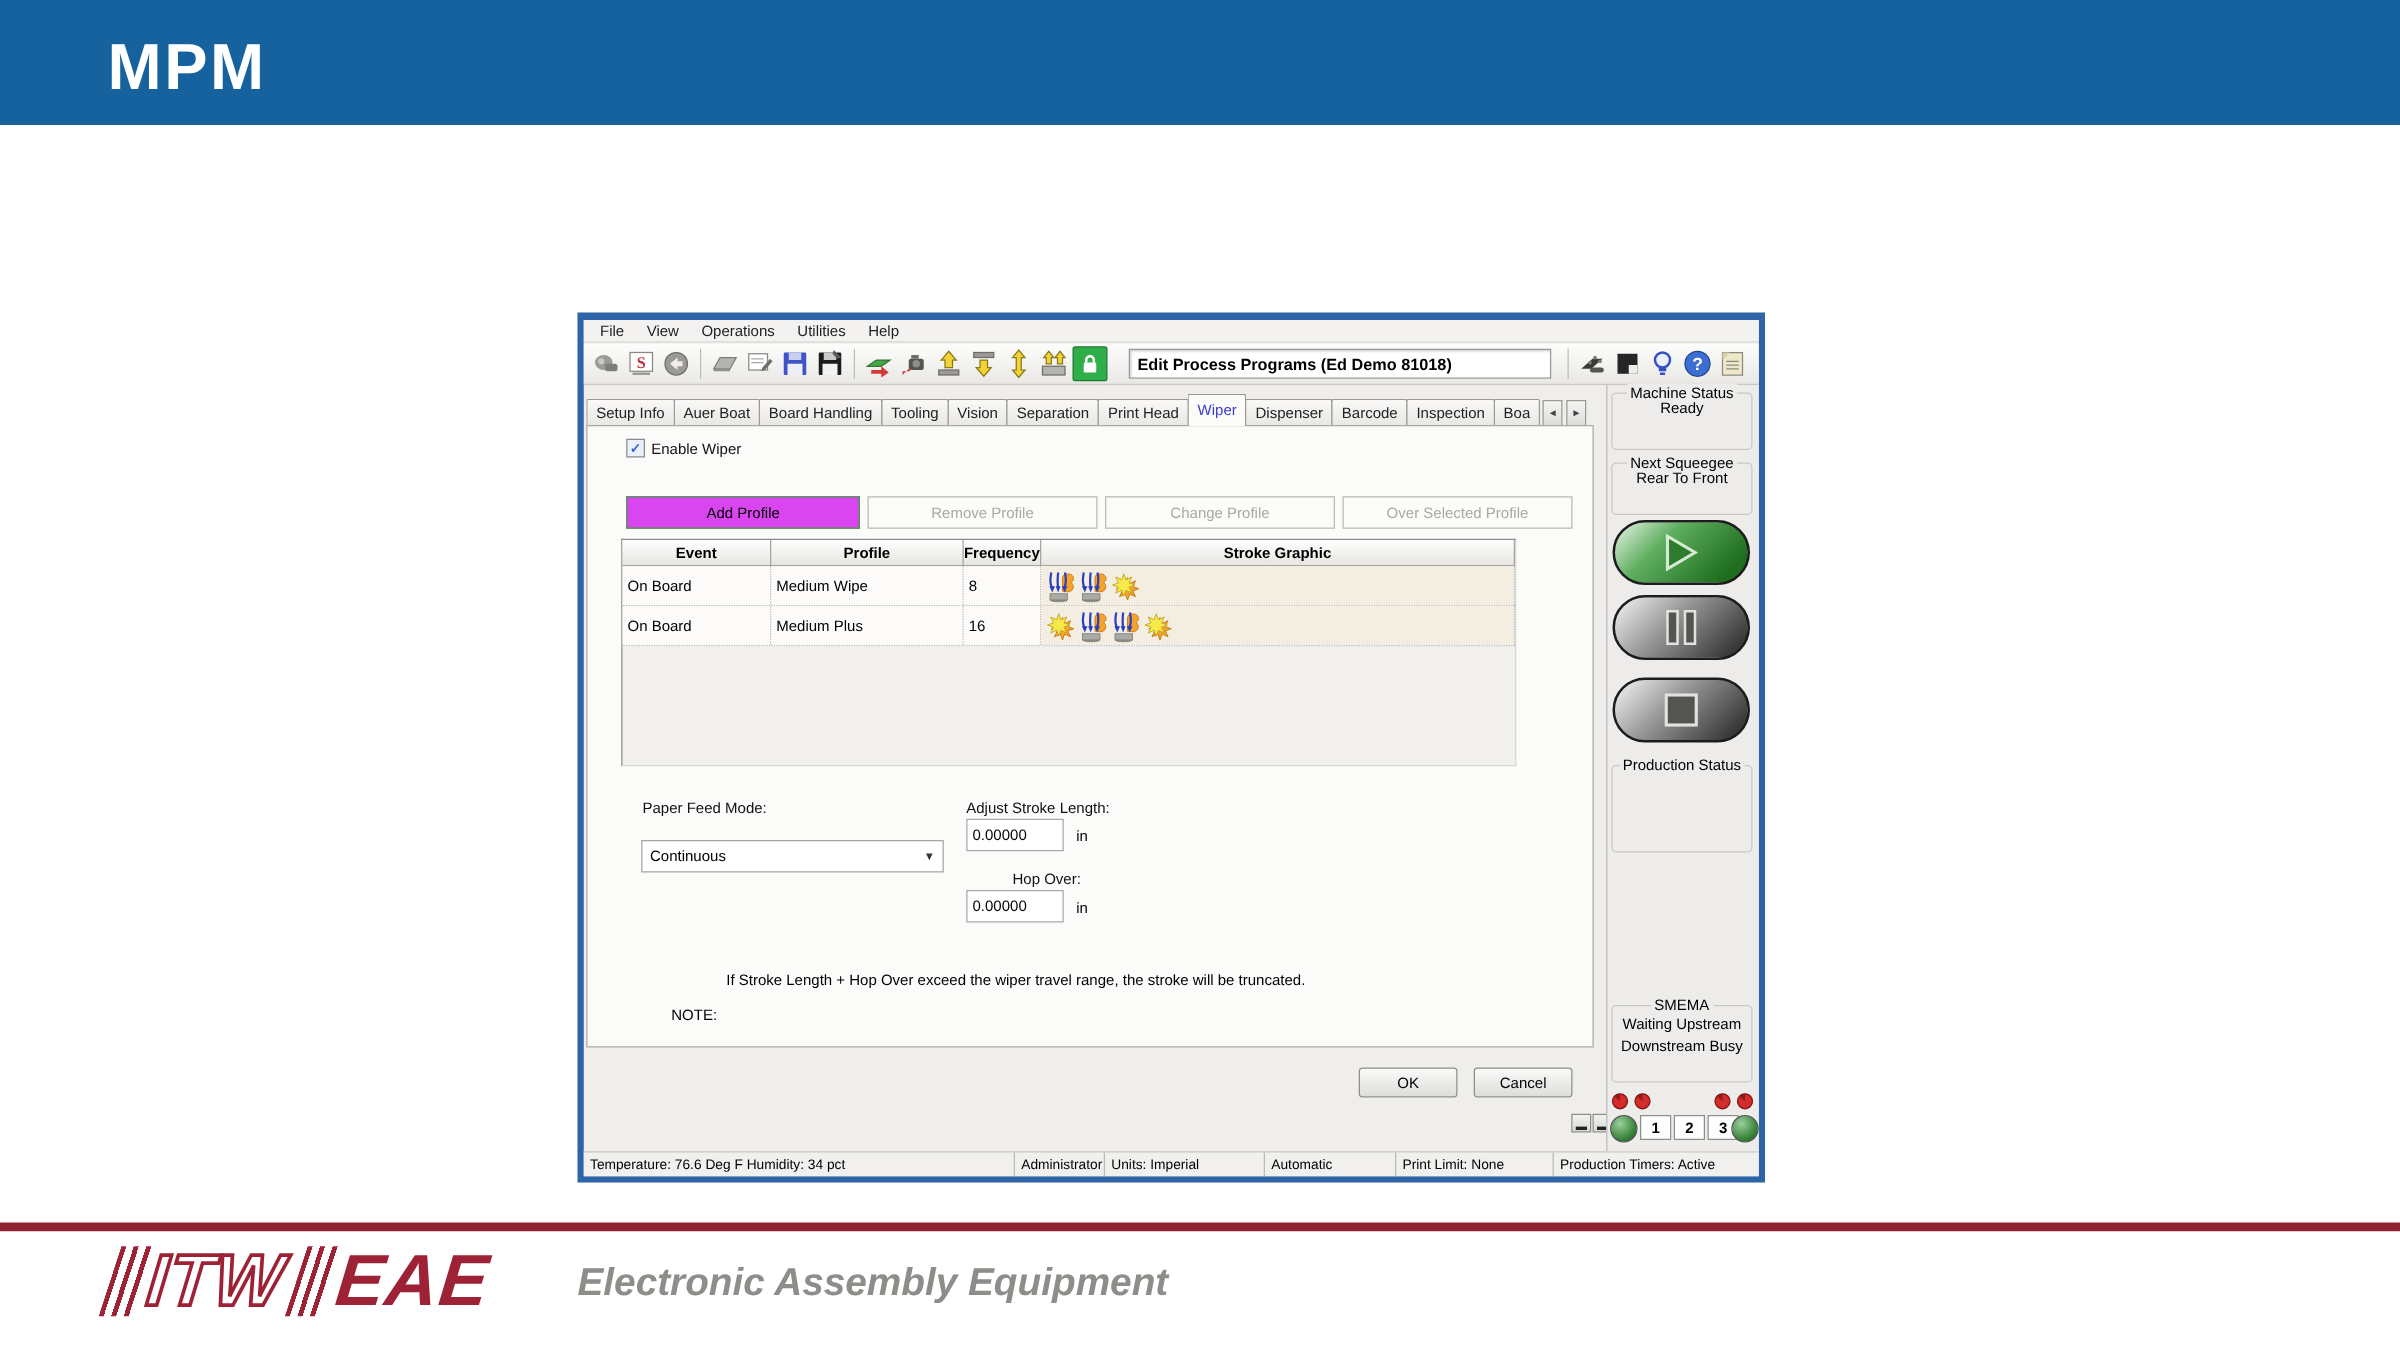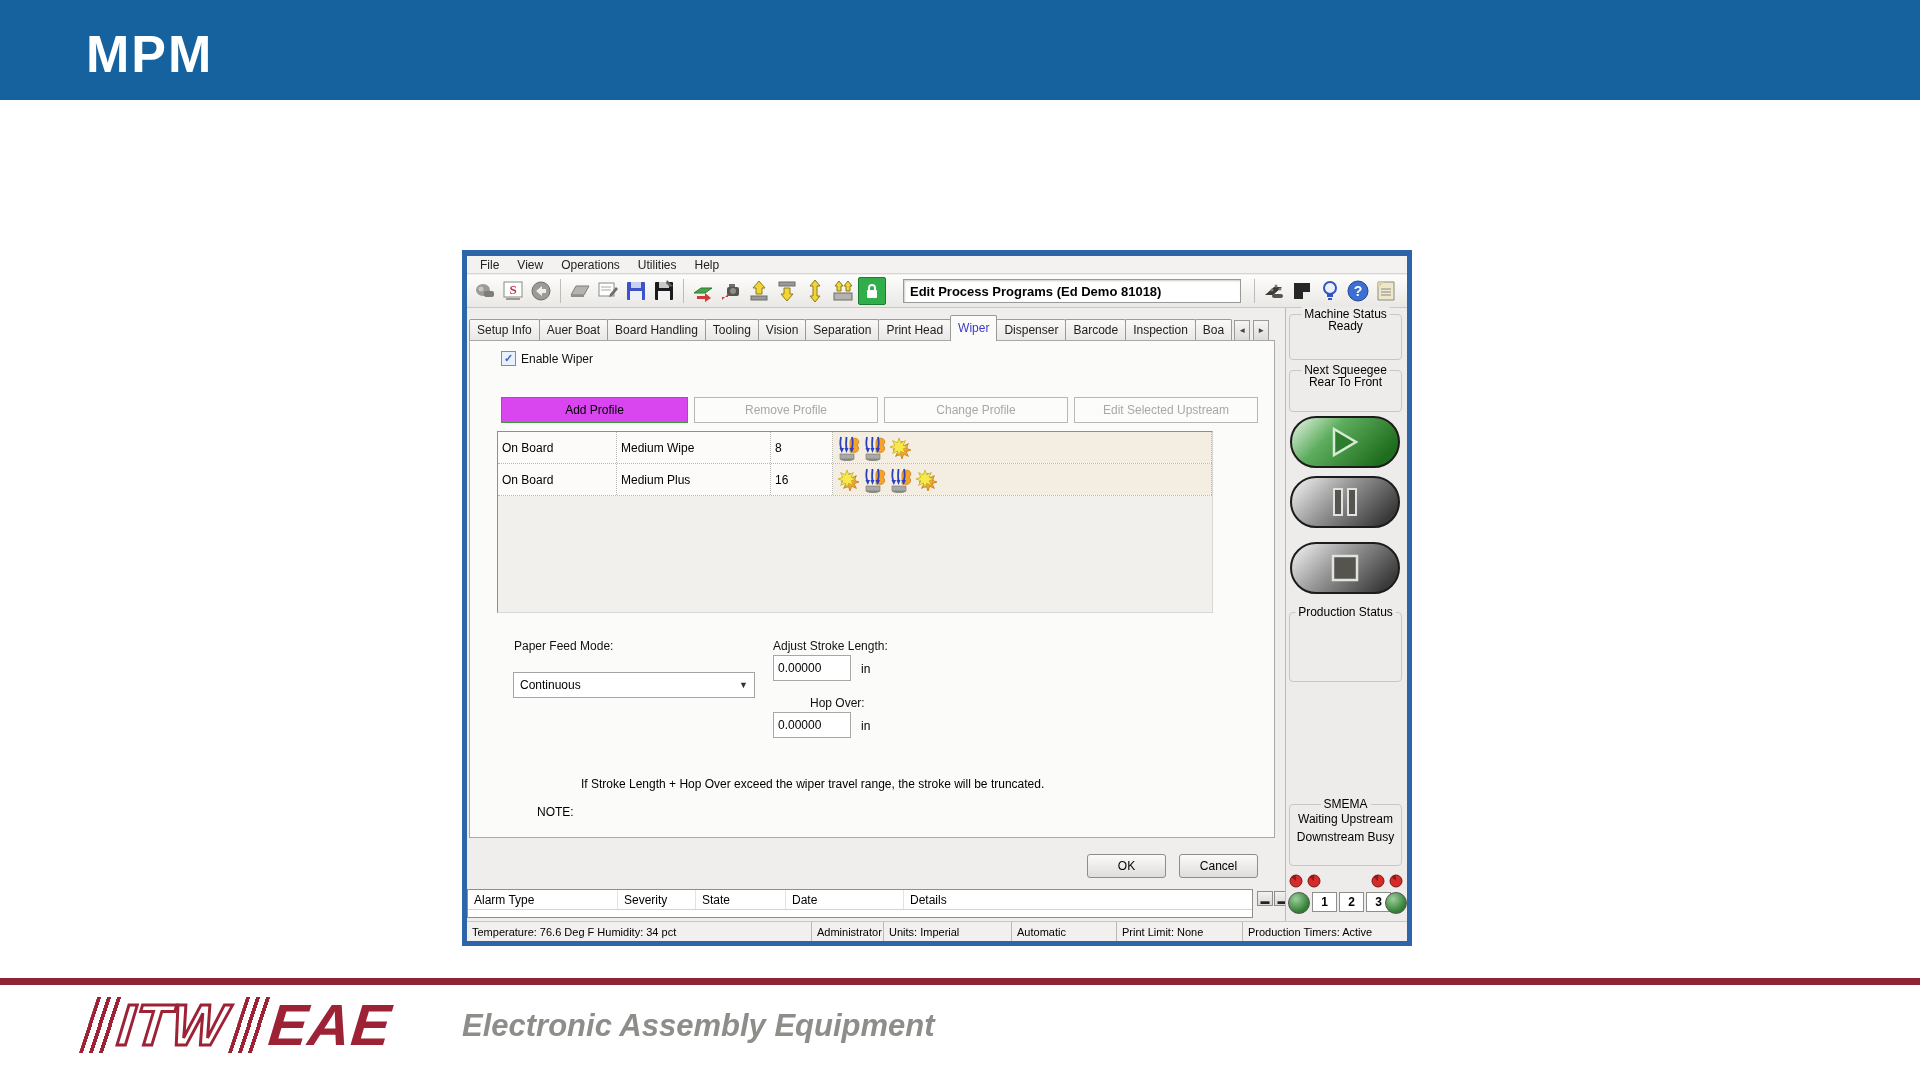--- a/index.html
+++ b/index.html
@@ -295,23 +295,29 @@
 
         <div class="abs" style="left:31px;top:10px;display:flex;align-items:center;">
           <span class="cb-box">✓</span>
           <span class="flabel" style="margin-left:5px;">Enable Wiper</span>
         </div>
 
 
         <div class="pbtn add" style="left:31px;width:187px;">Add Profile</div>
         <div class="pbtn" style="left:224px;width:184px;">Remove Profile</div>
         <div class="pbtn" style="left:414px;width:184px;">Change Profile</div>
-        <div class="pbtn" style="left:604px;width:184px;">Edit Selected Upstream</div>
+        <div class="pbtn" style="left:604px;width:184px;">Over Selected Profile</div>
 
         <div class="abs" id="ptable-wrap">
+          <div class="pt-header">
+            <div class="pt-h c-event">Event</div>
+            <div class="pt-h c-profile">Profile</div>
+            <div class="pt-h c-freq">Frequency</div>
+            <div class="pt-h c-stroke" style="background:none;">Stroke Graphic</div>
+          </div>
           <div class="pt-row">
             <div class="pt-c c-event">On Board</div>
             <div class="pt-c c-profile">Medium Wipe</div>
             <div class="pt-c c-freq">8</div>
             <div class="pt-c c-stroke">
                 <span class="stroke-ic"><svg width="24" height="26" viewBox="0 0 24 26">
                     <path d="M14 4 C21 1 24 7 20 10 C24 14 20 19 15 17 L13 17 L13 6 Z" fill="#F5A32B" stroke="#C87E1A" stroke-width="0.8"></path>
                     <ellipse cx="10" cy="24" rx="7" ry="2" fill="#8F8F8B"></ellipse>
                     <rect x="3" y="19" width="14" height="5" fill="#AAAAA4" stroke="#77766F" stroke-width="0.6"></rect>
                     <g stroke="#2B3FC0" stroke-width="1.8" fill="none">
@@ -409,29 +415,20 @@
 
         <div class="abs" id="note">
           <span id="note-label">NOTE:</span>
           <span id="note-text">If Stroke Length + Hop Over exceed the wiper travel range, the stroke will be truncated.</span>
         </div>
       </div>
 
       <div class="okbtn" style="left:620px;">OK</div>
       <div class="okbtn" style="left:712px;">Cancel</div>
 
-      <div class="abs" id="alarm">
-        <div id="alarm-h">
-          <div class="al-h" style="width:150px;">Alarm Type</div>
-          <div class="al-h" style="width:78px;">Severity</div>
-          <div class="al-h" style="width:90px;">State</div>
-          <div class="al-h" style="width:118px;">Date</div>
-          <div class="al-h" style="flex:1;border-right:none;">Details</div>
-        </div>
-      </div>
       <div class="al-min" style="left:790px;top:635px;">▬</div>
       <div class="al-min" style="left:807px;top:635px;">▬</div>
 
       <div class="abs" id="statusbar">
         <div class="sb-seg" style="width:345px;">Temperature: 76.6 Deg F  Humidity: 34 pct</div>
         <div class="sb-seg" style="width:72px;">Administrator</div>
         <div class="sb-seg" style="width:128px;">Units: Imperial</div>
         <div class="sb-seg" style="width:105px;">Automatic</div>
         <div class="sb-seg" style="width:126px;">Print Limit: None</div>
         <div class="sb-seg" style="flex:1;border-right:none;">Production Timers: Active</div>

